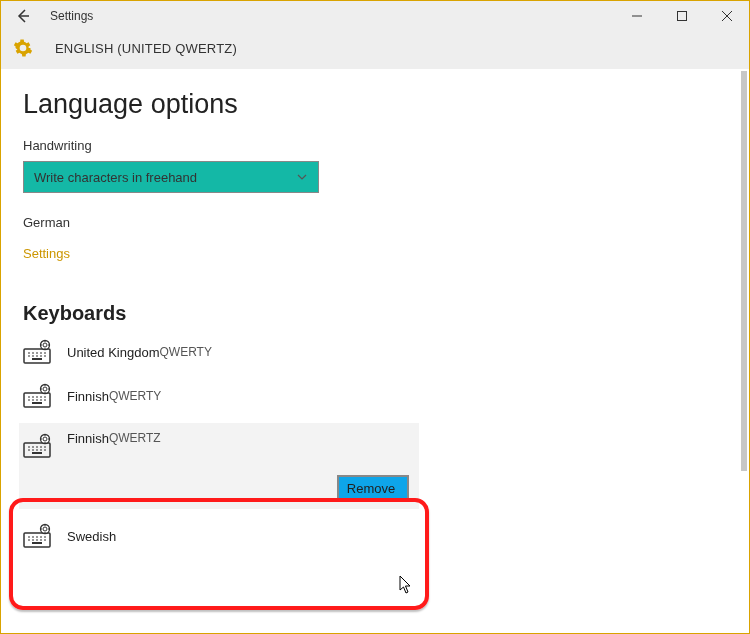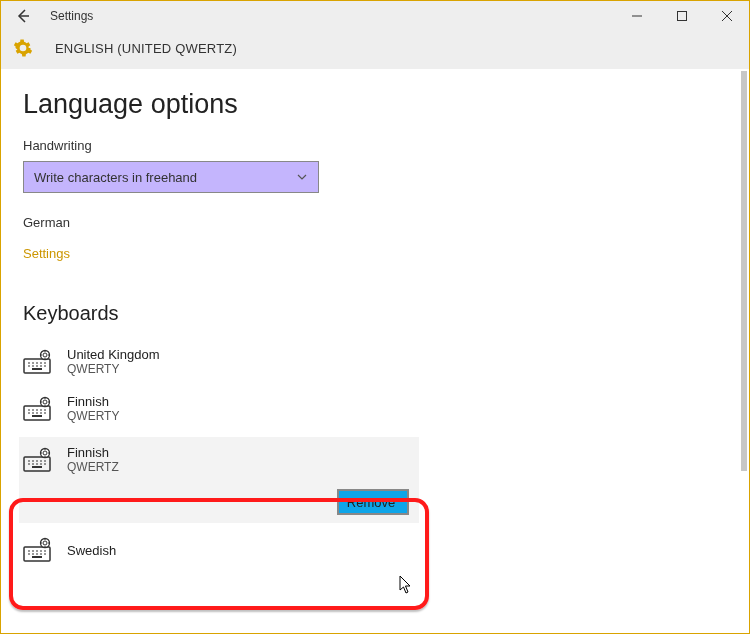--- a/index.html
+++ b/index.html
@@ -12,34 +12,34 @@
   .win-btn { width: 45px; height: 30px; display: flex; align-items: center; justify-content: center; }
   
   .header { height: 38px; background: #eeeeee; display: flex; align-items: center; padding-left: 10px; padding-bottom: 4px; }
   .gear-wrap { width: 24px; height: 24px; display: flex; align-items: center; justify-content: center; margin-right: 20px; }
   .header-text { font-size: 13px; color: #333; letter-spacing: 0.2px; }
   
   .content { position: relative; padding: 20px 22px 0 22px; height: calc(100% - 68px); }
   .scrollbar { position: absolute; right: 2px; top: 2px; width: 6px; height: 400px; background: #c7c7c7; }
   
   h1 { font-weight: 300; font-size: 27px; color: #222; margin-bottom: 18px; }
-  h2 { font-weight: 400; font-size: 20px; color: #222; margin-bottom: 18px; margin-top: 40px; }
+  h2 { font-weight: 700; font-size: 20px; color: #222; margin-bottom: 10px; margin-top: 40px; }
   
   .section-label { font-size: 13px; color: #333; margin-bottom: 8px; }
   
-  .dropdown { width: 296px; height: 32px; border: 1px solid #888; background: #c4b5fd; display: flex; align-items: center; padding: 0 10px; justify-content: space-between; font-size: 13px; color: #333; }
+  .dropdown { width: 296px; height: 32px; border: 1px solid #888; background: #14b8a6; display: flex; align-items: center; padding: 0 10px; justify-content: space-between; font-size: 13px; color: #333; }
   
   .link { color: #cc9600; font-size: 13px; margin-top: 8px; display: inline-block; }
   
   .speech-block { margin-top: 22px; }
   
   .kb-row { display: flex; align-items: center; padding: 4px 0; margin-bottom: 10px; position: relative; }
   .kb-plus { width: 34px; height: 34px; background: #e6e6e6; display: flex; align-items: center; justify-content: center; margin-right: 14px; }
   .kb-icon { width: 30px; height: 26px; margin-right: 14px; position: relative; }
-  .kb-text { display: flex; flex-direction: column; }
+  .kb-text { display: flex; flex-direction: row; }
   .kb-name { font-size: 13px; color: #222; }
   .kb-layout { font-size: 12px; color: #555; }
   
   .kb-selected { background: #f3f3f3; padding: 10px 8px 10px 4px; width: 400px; margin-left:-4px; }
   .remove-btn { position: absolute; right: 10px; bottom: 8px; width: 72px; height: 26px; background: #0ea5e9; border: 2px solid #888; font-size: 13px; color: #222; display: flex; align-items: center; justify-content: center; padding-right:4px; }
   
   .highlight-frame { position: absolute; border: 4px solid #ff1a1a; border-radius: 14px; box-shadow: 0 2px 2px rgba(0,0,0,0.25); pointer-events:none; left:8px; top:497px; width:420px; height:112px; }
   
   .cursor { position: absolute; pointer-events:none; }
 </style>

